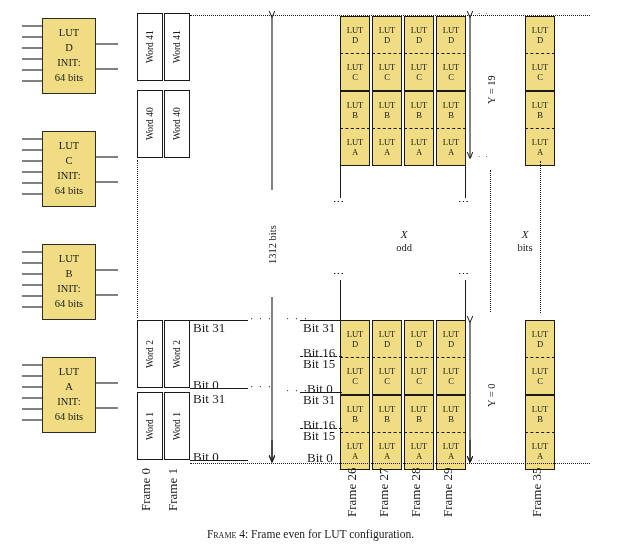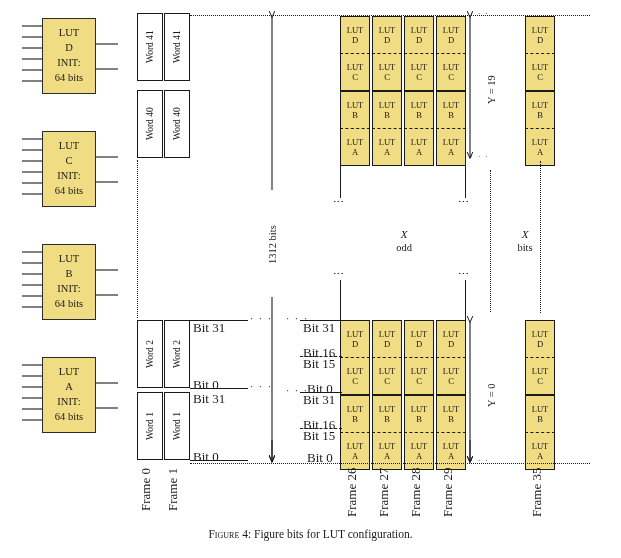--- a/index.html
+++ b/index.html
@@ -434,18 +434,18 @@
       <line x1="470" y1="375" x2="470" y2="462" marker-end="url(#ah)"></line>
     </g>
 
     <g stroke="#1a1a1a" stroke-width="1.1" fill="none">
       <line x1="272" y1="440" x2="272" y2="462" marker-end="url(#ah)"></line>
       <line x1="470" y1="440" x2="470" y2="462" marker-end="url(#ah)"></line>
     </g>
   </svg>
 
   <div id="caption">
-    <span class="fw">Figure 4:</span>
-    <span>Figure bits for LUT configuration.</span>
+    <span class="fw">Frame 4:</span>
+    <span>Frame even for LUT configuration.</span>
   </div>
 
 
 </div>
 
 </body></html>

